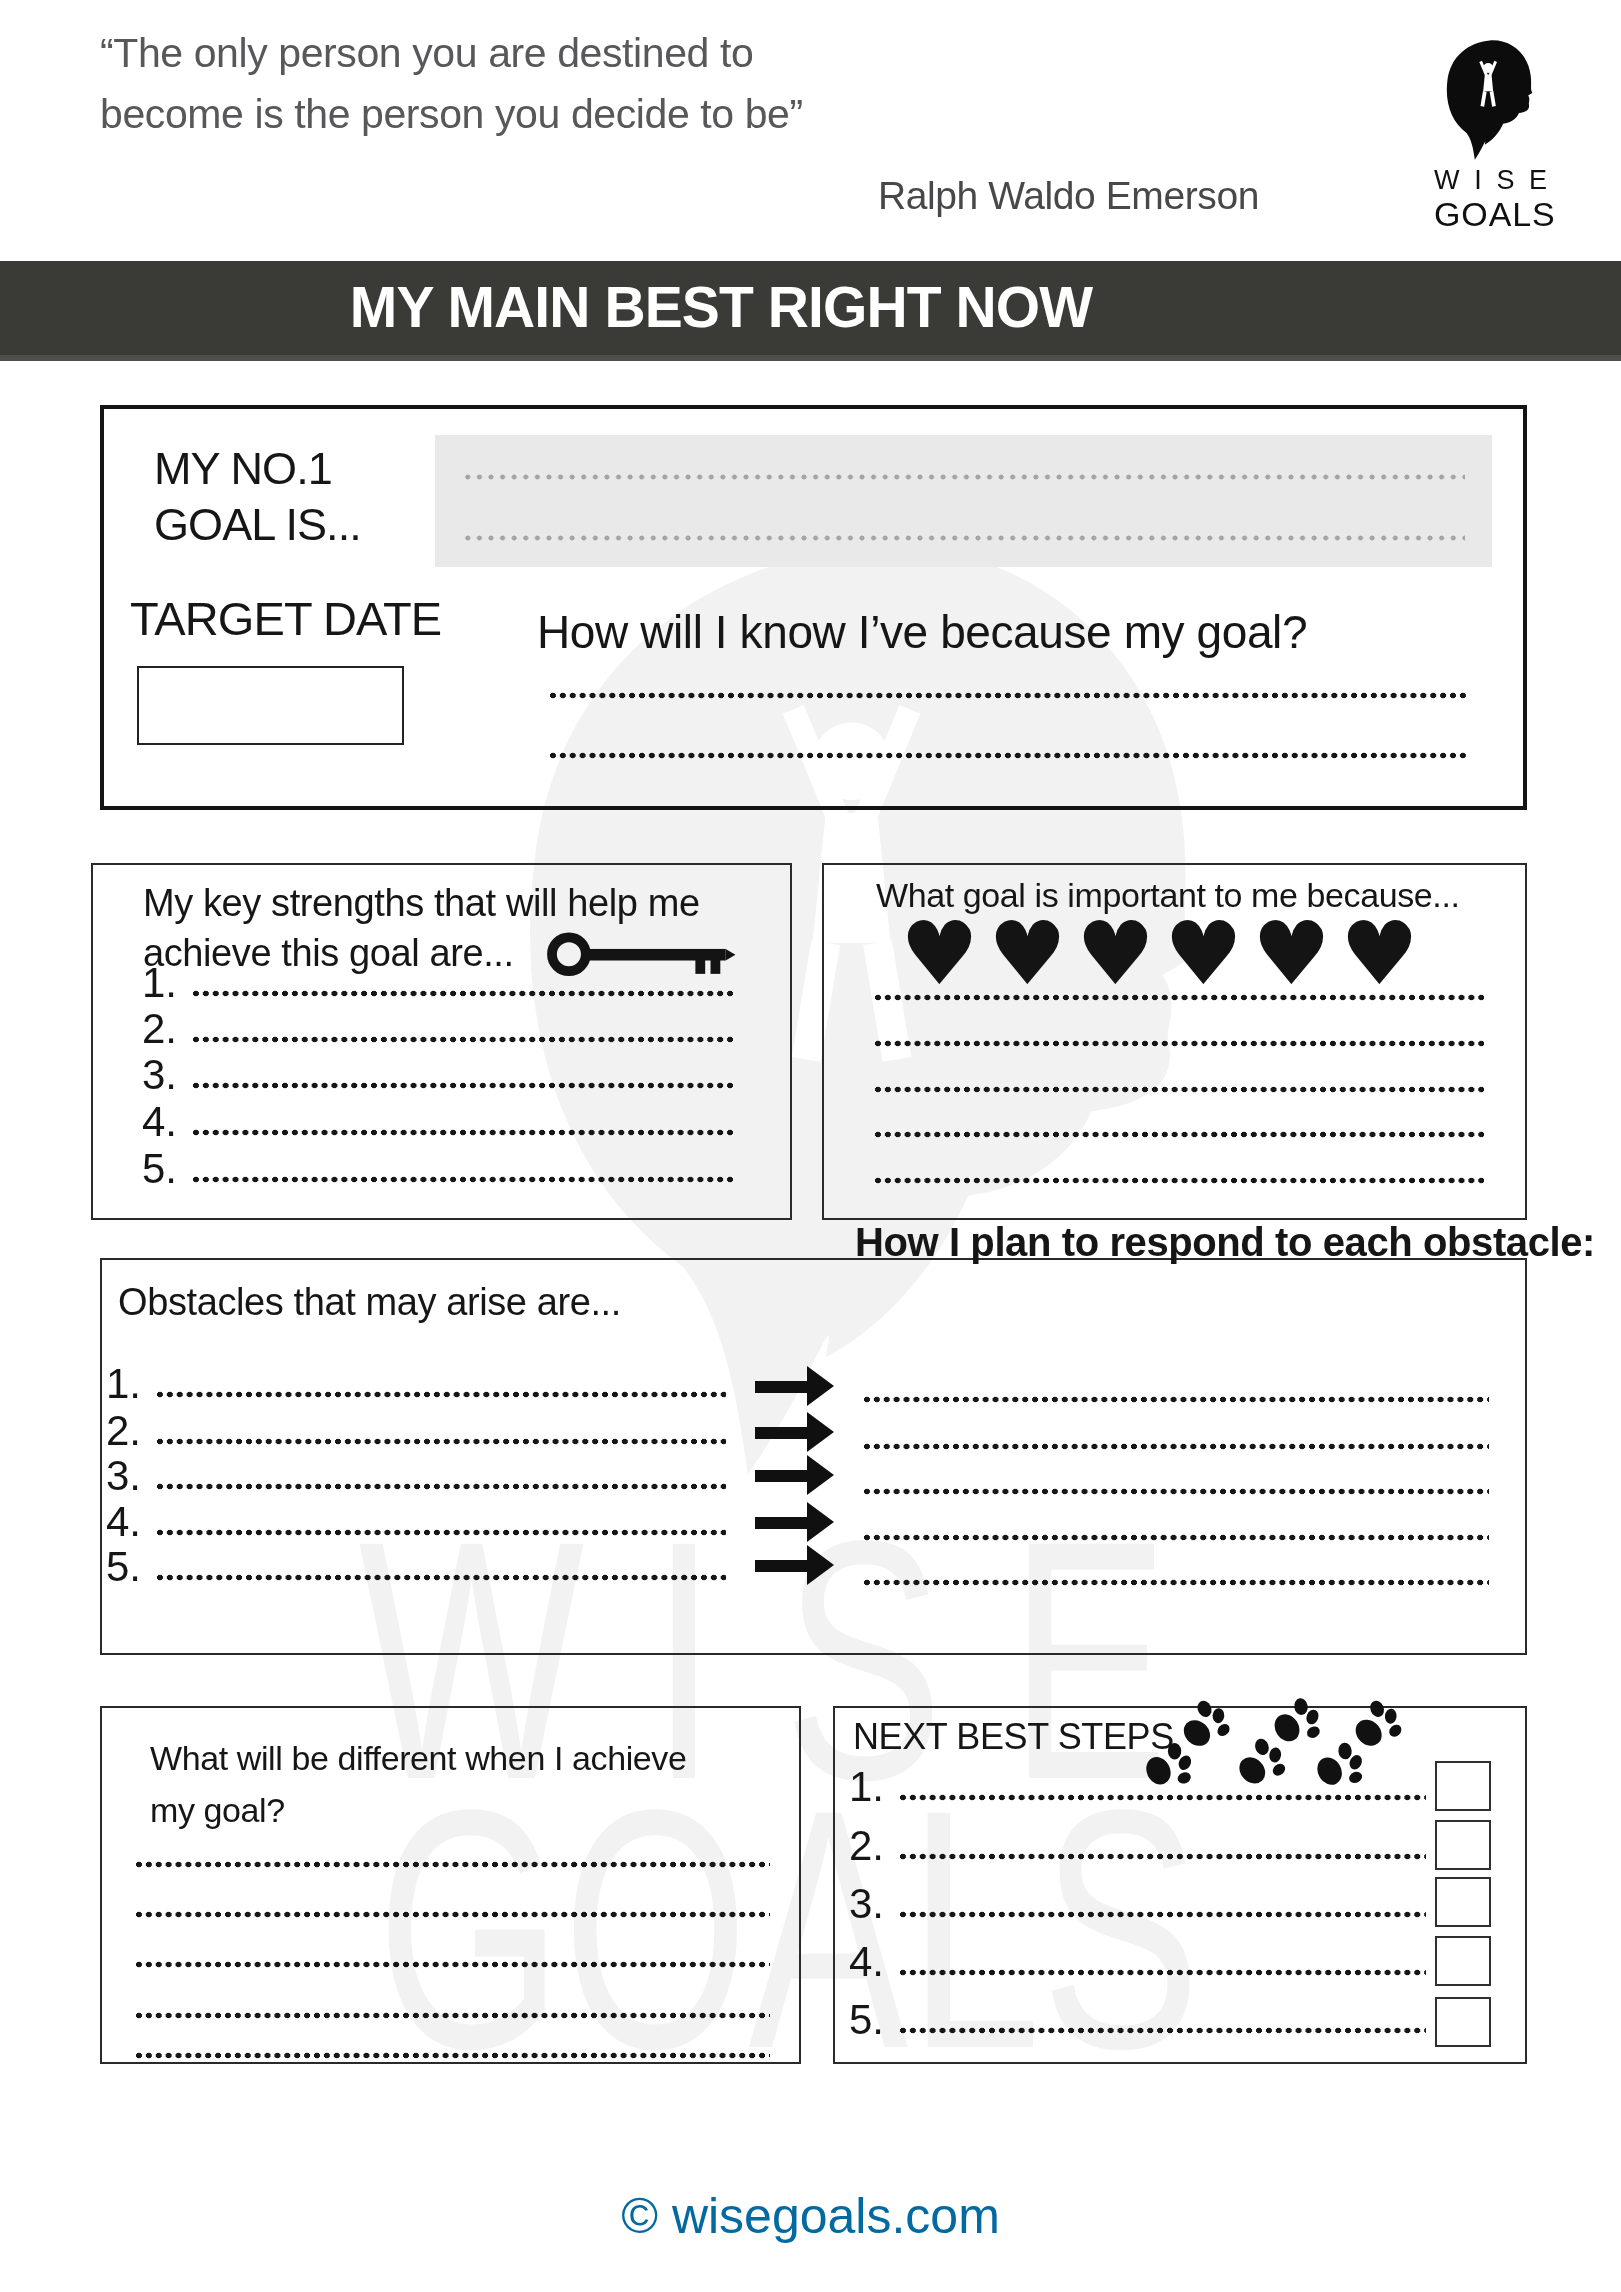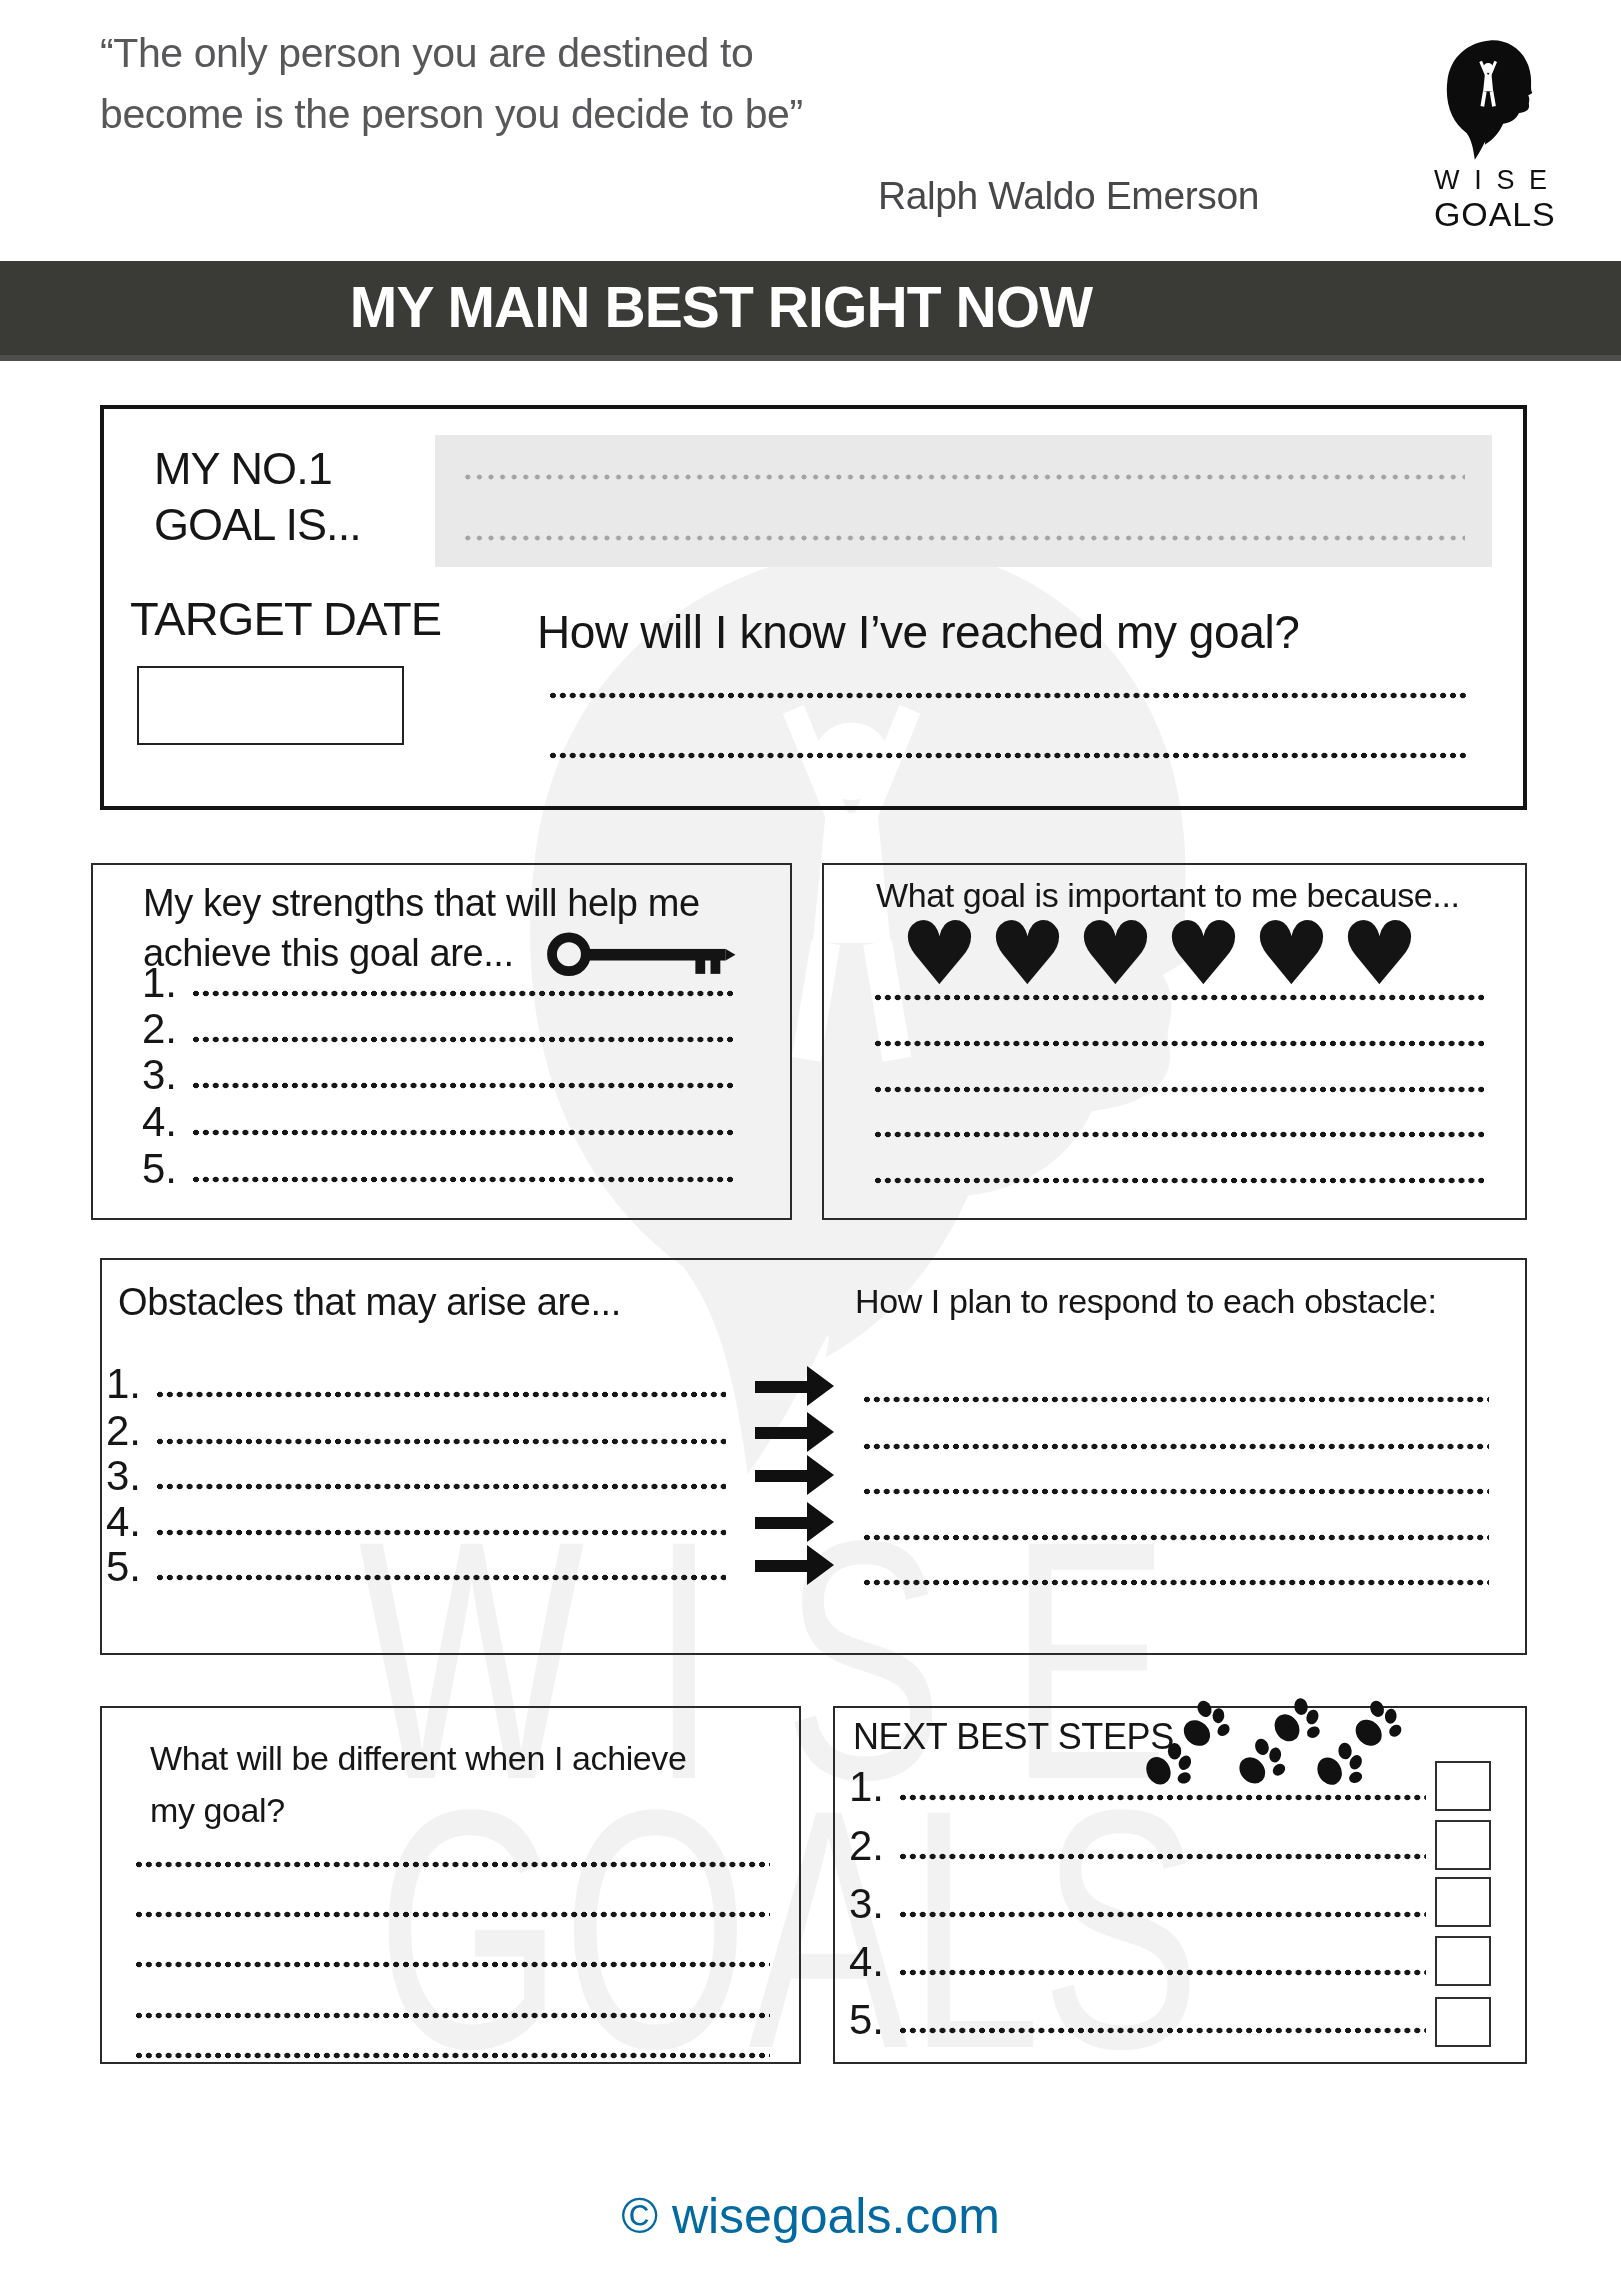--- a/index.html
+++ b/index.html
@@ -52,21 +52,21 @@
   .numrow .num{font-size:42px;line-height:39px;flex:0 0 auto;}
   .numrow .fill{flex:1 1 auto;height:9px;margin:0 0 3.6px 14.3px;background-image:radial-gradient(circle,var(--ink) 2.7px,transparent 3.1px);background-size:9.9px 9px;background-repeat:repeat-x;background-position:left center;}
 
   .hdr{letter-spacing:-0.4px;}
   .strengths-title{left:143px;top:878px;font-size:38px;line-height:50px;}
   .key-icon{left:545px;top:924px;}
   .importance-title{left:876px;top:876px;font-size:34px;}
   .hearts{left:900px;top:913px;width:519px;display:flex;justify-content:space-between;font-size:88px;line-height:82px;color:#141414;font-family:"DejaVu Sans",sans-serif;}
 
   .obstacles-left-title{left:118px;top:1281px;font-size:38px;text-align:right;}
-  .obstacles-right-title{left:855px;top:1282px;font-size:34px;}
+  .obstacles-right-title{left:855px;top:1220px;font-size:40px;font-weight:bold;}
   .arrow{position:absolute;width:79px;height:41px;}
   .arrow::before{content:"";position:absolute;left:0;top:15px;width:56px;height:11.6px;background:#101010;}
   .arrow::after{content:"";position:absolute;left:52px;top:0;width:0;height:0;border-left:27px solid #101010;border-top:20.6px solid transparent;border-bottom:20.6px solid transparent;}
 
   .outcome-title{left:150px;top:1732px;font-size:34px;line-height:52px;}
   .steps-title{left:853px;top:1716px;font-size:36px;}
   .stepbox{position:absolute;width:56px;height:50px;border:2.7px solid #2f2f2f;background:#fff;}
   .paw{position:absolute;}
 
   .footer{left:0;top:2187px;width:1621px;text-align:center;font-size:50px;color:#0369a1;}
@@ -119,21 +119,21 @@
     <div class="abs goal-label">
       <div>MY NO.1</div>
       <div>GOAL IS...</div>
     </div>
     <div class="abs goal-field">
       <div class="dotline gray" style="left:27px;top:38px;width:1003px;"></div>
       <div class="dotline gray" style="left:27px;top:99px;width:1003px;"></div>
     </div>
     <div class="abs target-label">TARGET DATE</div>
     <div class="abs date-box"></div>
-    <div class="abs reach-question hdr">How will I know I’ve reached my goal?</div>
+    <div class="abs reach-question hdr">How will I know I’ve because my goal?</div>
     <div class="dotline" style="left:548px;top:691px;width:921px;"></div>
     <div class="dotline" style="left:548px;top:751px;width:921px;"></div>
 
     <div class="box box-strengths"></div>
     <div class="abs strengths-title hdr">
       <div>My key strengths that will help me</div>
       <div>achieve this goal are...</div>
     </div>
     <svg class="abs key-icon" width="193" height="57" viewBox="0 0 215 64">
       <circle cx="26" cy="34" r="19" fill="none" stroke="#141414" stroke-width="11"></circle>

